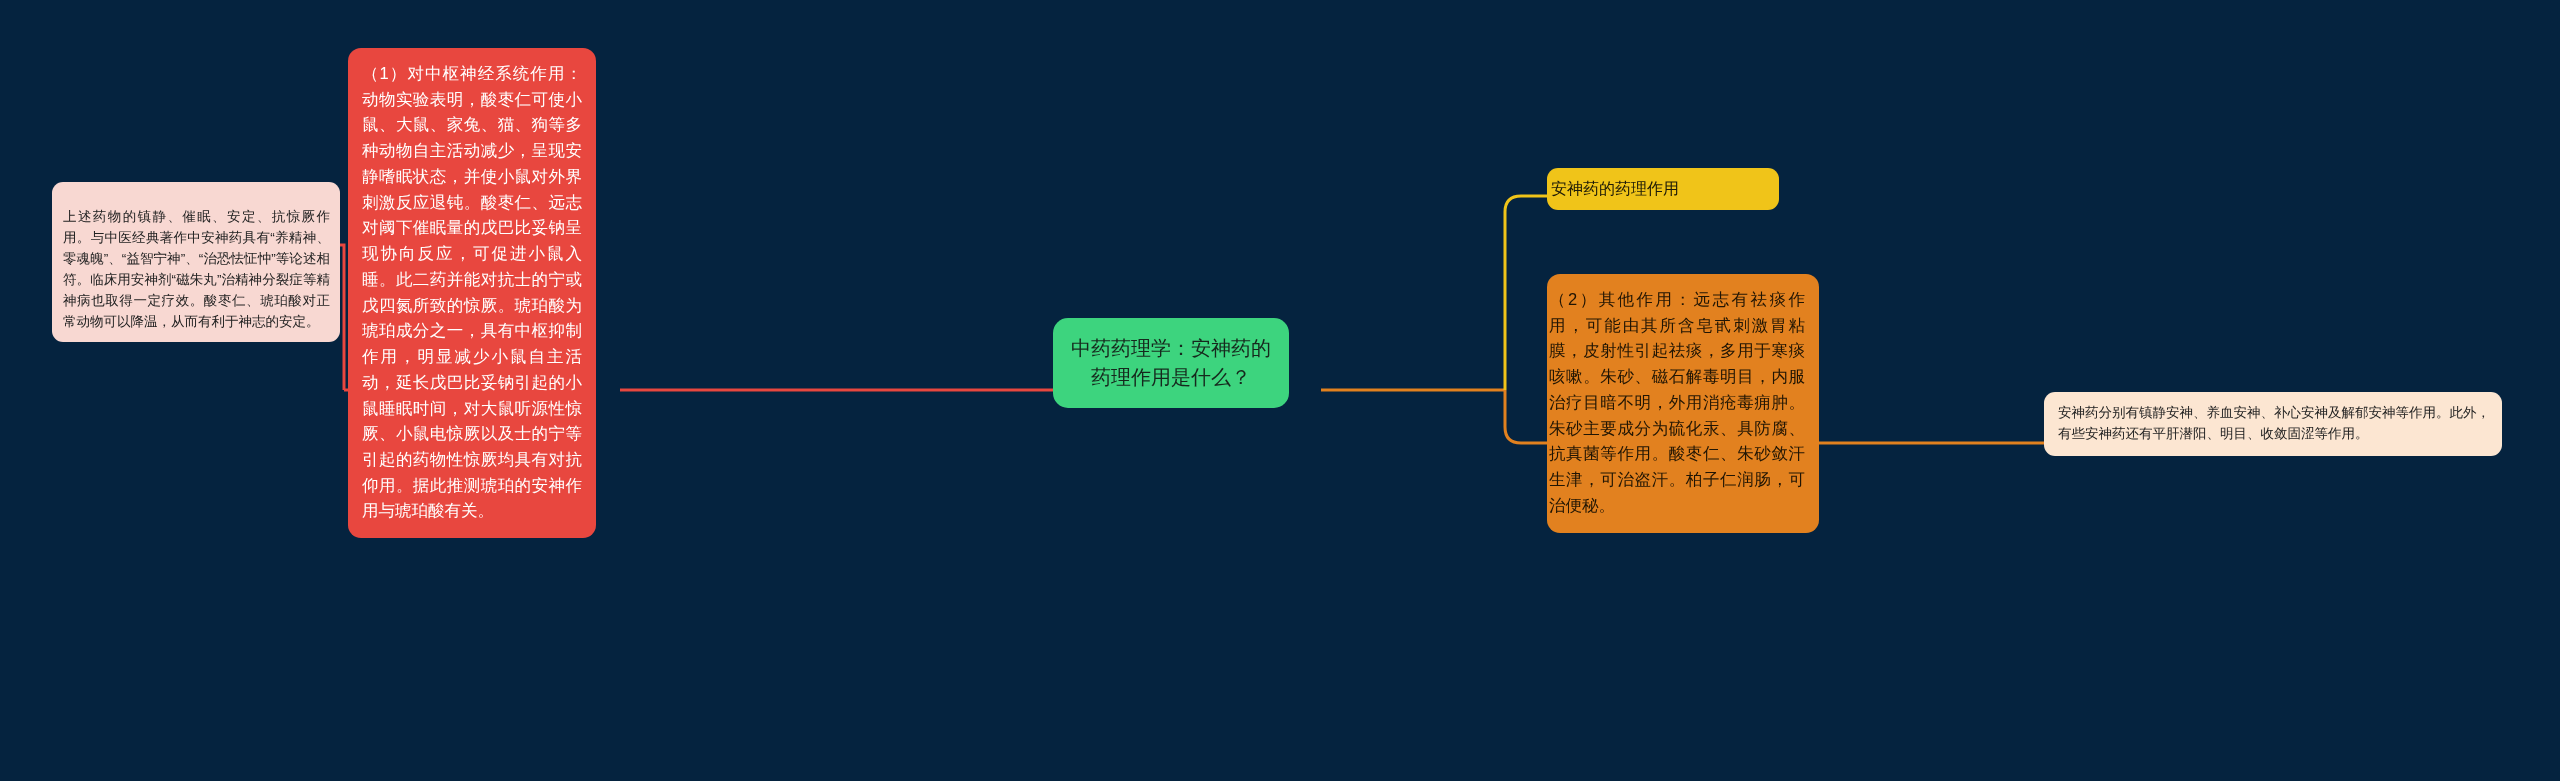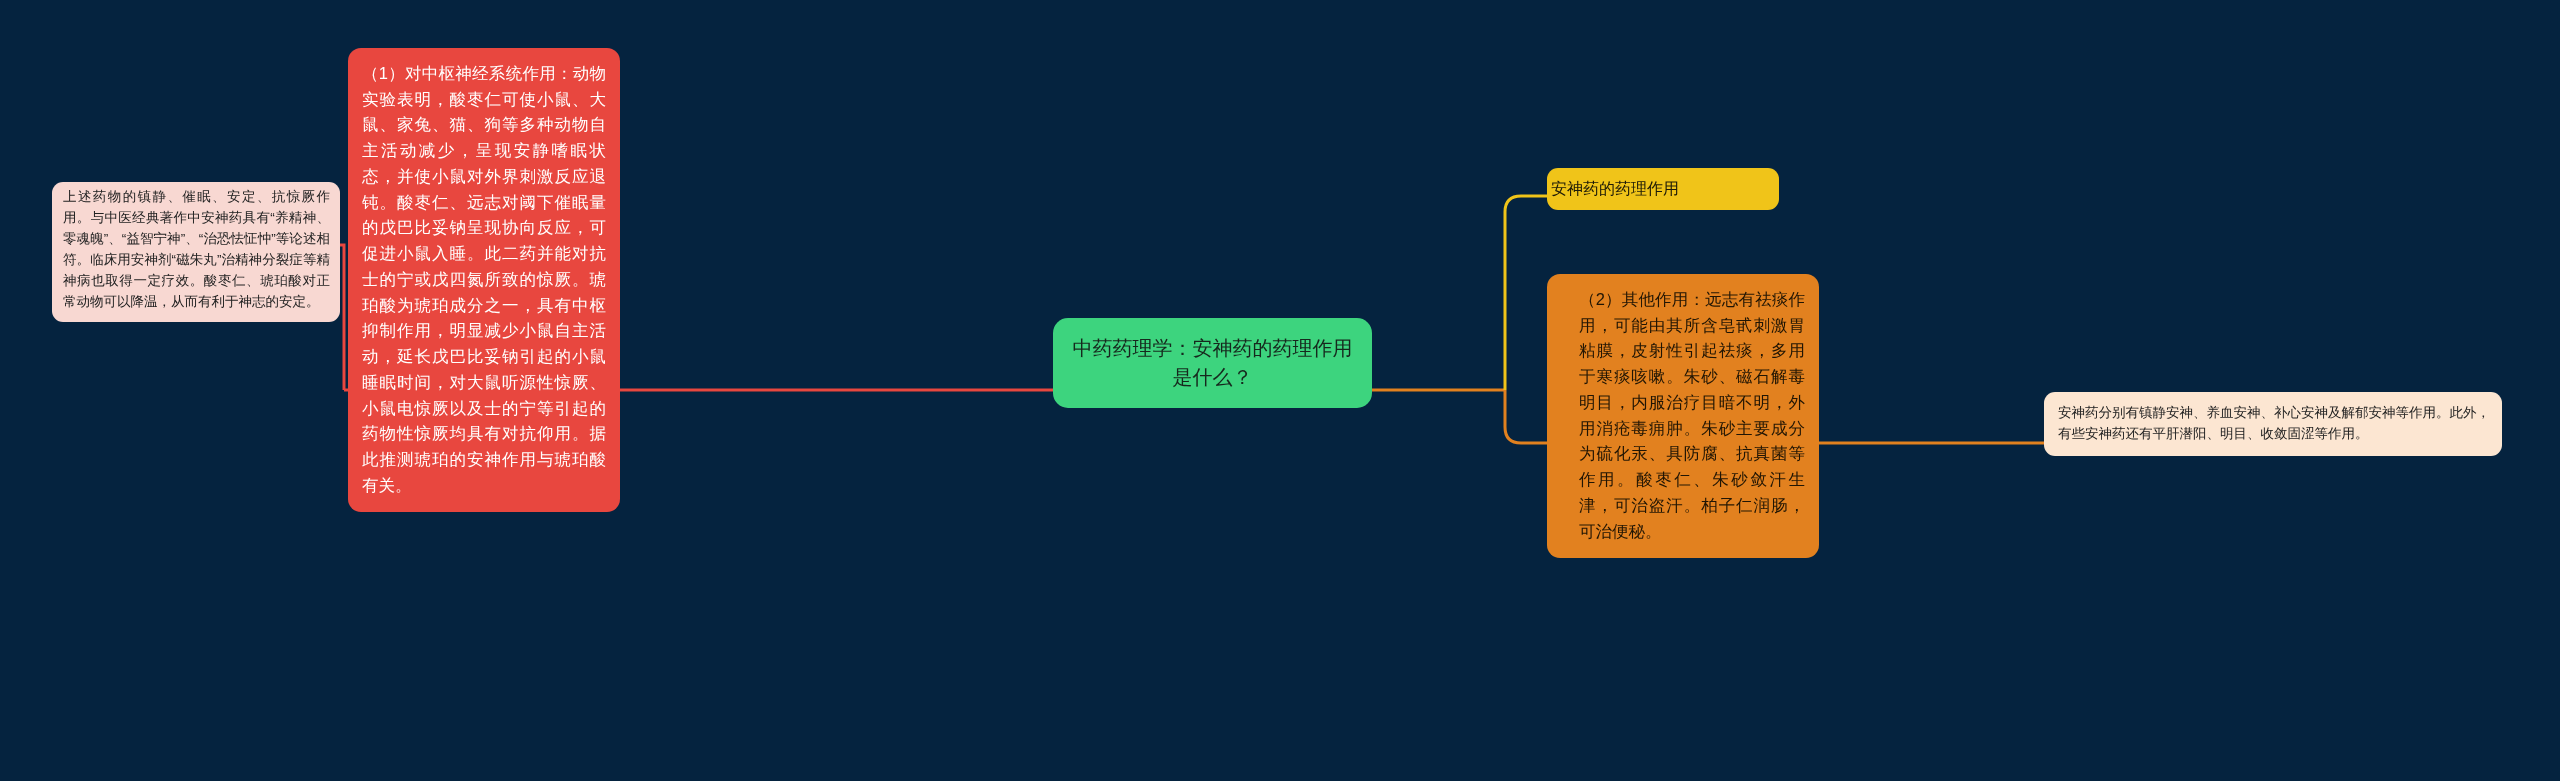--- a/index.html
+++ b/index.html
@@ -19,46 +19,46 @@
     border-radius:14px;
     white-space:pre-wrap;
     word-break:break-all;
     line-height:1.52;
     z-index:3;
   }
 
   
   #node-left-pink{
     left:52px; top:182px; width:288px;
-    padding:4px 10px 10px 11px;
+    padding:24px 10px 10px 11px;
     background:#f8d8d2;
     color:#222222;
     font-size:13.5px;
     line-height:1.56;
     border-radius:11px;
     text-align:justify;
     text-justify:inter-character;
   }
 
   
   #node-red{
-    left:348px; top:48px; width:272px;
+    left:348px; top:48px; width:248px;
     padding:13px 14px 14px 14px;
     background:#e8473f;
     color:#ffffff;
     font-size:16.5px;
     line-height:1.56;
     border-radius:13px;
     text-align:justify;
     text-justify:inter-character;
   }
 
   
   #node-root{
-    left:1053px; top:330px; width:319px; height:60px;
+    left:1053px; top:330px; width:236px; height:60px;
     padding:0 14px;
     background:#3dd47e;
     color:#16281d;
     font-size:20px;
     border-radius:15px;
     display:flex; align-items:center; justify-content:center;
     text-align:center;
     line-height:1.45;
     height:auto; min-height:60px;
     padding-top:16px; padding-bottom:16px;
@@ -72,21 +72,21 @@
     background:#f0c419;
     color:#1d1a08;
     font-size:16px;
     border-radius:11px;
     text-align:left;
   }
 
   
   #node-orange{
     left:1547px; top:274px; width:272px;
-    padding:13px 14px 14px 32px;
+    padding:13px 14px 14px 2px;
     background:#e2811f;
     color:#201504;
     font-size:16.5px;
     line-height:1.56;
     border-radius:13px;
     text-align:justify;
     text-justify:inter-character;
   }
 
   

